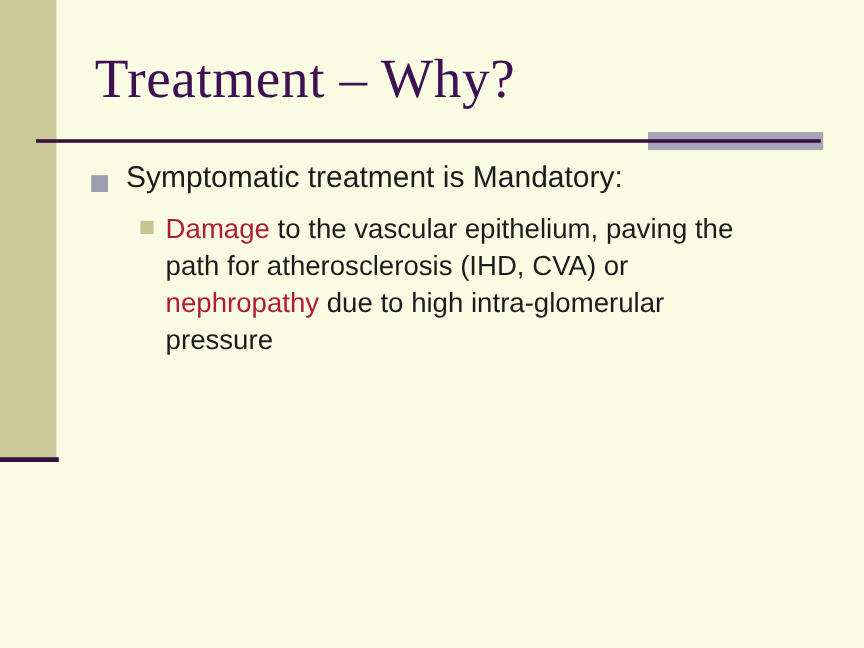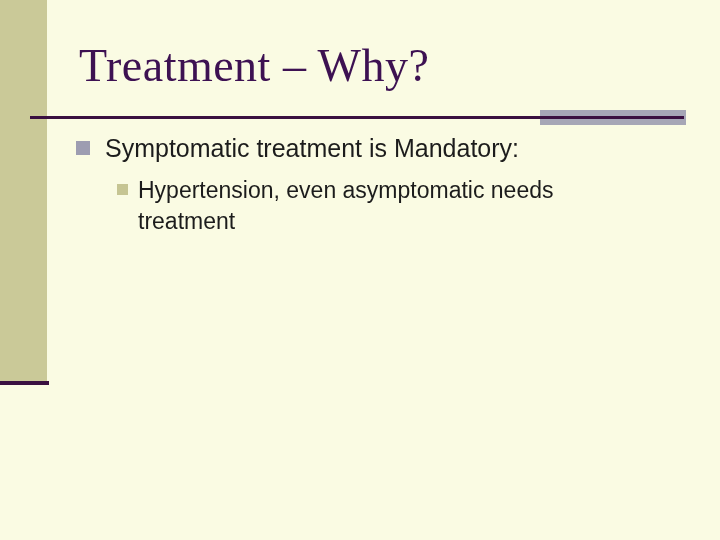--- a/index.html
+++ b/index.html
@@ -47,21 +47,21 @@
     background: #3a1040;
   }
 
   
   .content {
     position: absolute; left: 0; top: 132px; right: 0;
     color: #1c1c1c;
   }
   .l1 {
     margin-left: 76px;
-    display: flex; align-items: flex-start; gap: 15px;
+    display: flex; align-items: center; gap: 15px;
     font-size: 25px; line-height: 33px;
   }
   .l1 .marker {
     flex: 0 0 auto;
     width: 14px; height: 14px; margin-top: 9px;
     background: #9d9db1;
   }
   .sub { margin-left: 117px; margin-top: 10px; }
   .l2 {
     display: flex; align-items: flex-start; gap: 10px;
@@ -91,23 +91,25 @@
 
   <div class="content">
 
     <div class="l1">
       <span class="marker"></span>
       <span class="text">Symptomatic treatment is Mandatory:</span>
     </div>
 
     <div class="sub">
 
+      <div class="l2">
+        <span class="marker"></span>
+        <span class="text"><span class="red">Damage</span><span> to the vascular epithelium, paving the
+path for atherosclerosis (IHD, CVA) or
+</span><span class="red">nephropathy</span><span> due to high intra-glomerular
+pressure</span></span>
+      </div>
 
 
-      <div class="l2">
-        <span class="marker"></span>
-        <span class="text">Hypertension, even asymptomatic needs
-treatment</span>
-      </div>
 
     </div>
   </div>
 </div>
 
 </body></html>

